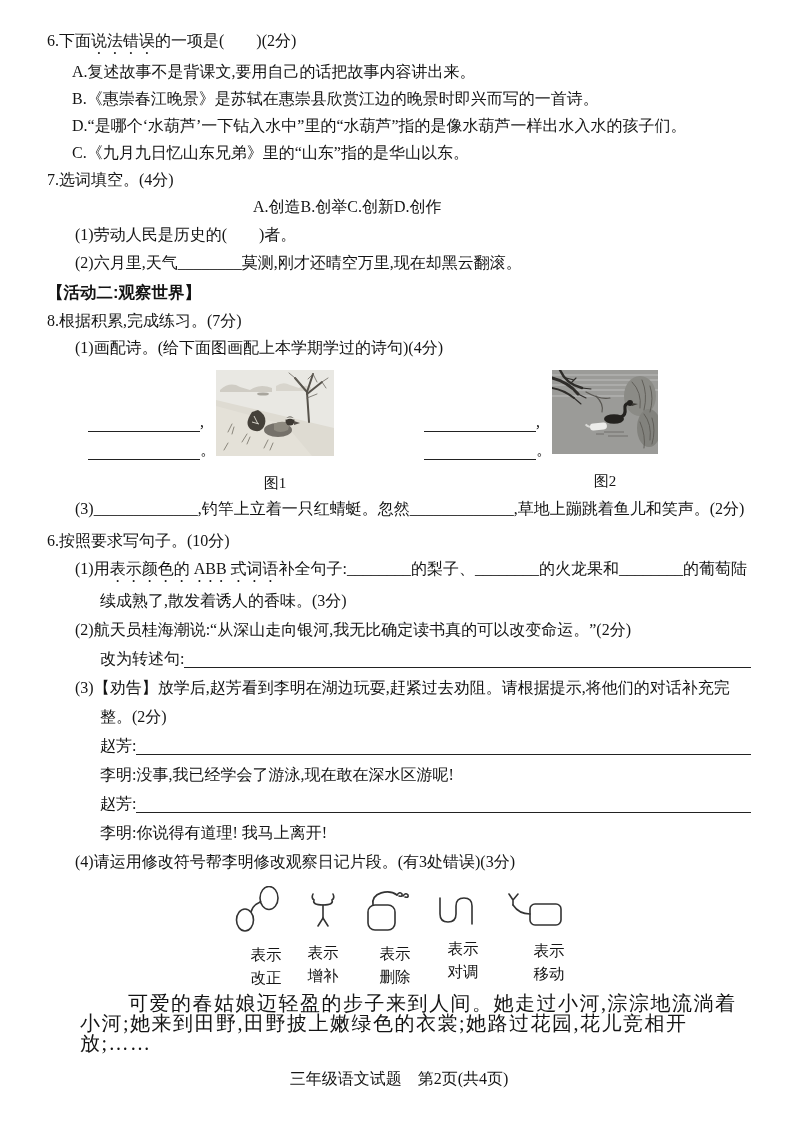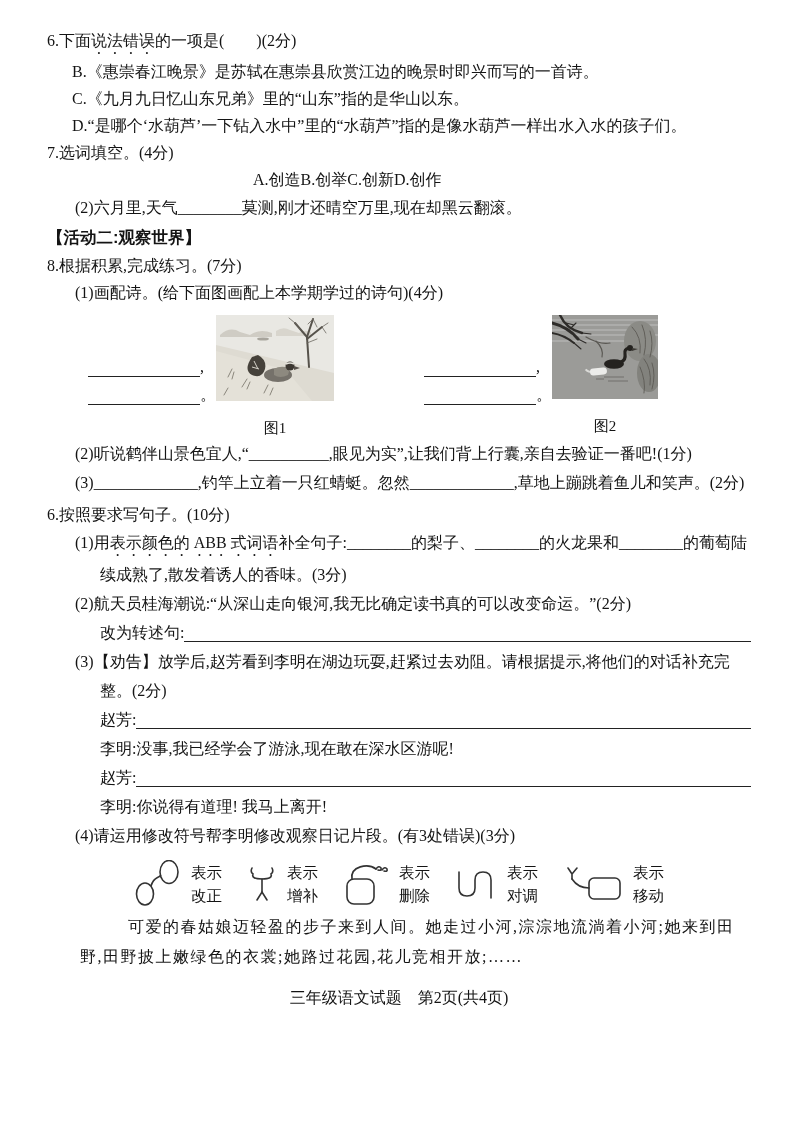--- a/index.html
+++ b/index.html
@@ -25,43 +25,45 @@
   .punct{width:12px;line-height:20px;}
   .pic-fig{margin-left:4px;text-align:center;}
   .pic-fig svg{display:block;border:none;}
   .caption{font-size:15px;line-height:18px;margin-top:18px;}
   
   .fill-line{display:flex;padding-left:53px;line-height:29px;text-align:center;}
   .fill-line .label{white-space:nowrap;}
   .fill{flex:1;border-bottom:1.2px solid #222;margin-bottom:5px;}
   
   .symbols{display:flex;justify-content:center;align-items:center;gap:26px;margin:10px 0 4px 0;}
-  .sym{display:flex;align-items:center;gap:9px;}
+  .sym{display:flex;align-items:flex-end;gap:9px;flex-direction:column;}
   .sym svg{display:block;}
   .sym-label{font-size:15.5px;line-height:23px;text-align:left;}
-  .passage{padding-left:33px;text-indent:48px;line-height:30px;font-size:16px;letter-spacing:1.5px;}
+  .passage{padding-left:33px;text-indent:48px;line-height:20px;font-size:20px;letter-spacing:1.5px;}
   .footer{text-align:center;margin-top:14px;font-size:16px;line-height:24px;}
 </style>
 </head>
 <body>
 
 <div class="page">
 
   <div class="line"><span>6.下面</span><span class="emph">说法错误</span><span>的一项是(　　)(2分)</span></div>
+  <div class="opt">A.复述故事不是背课文,要用自己的话把故事内容讲出来。</div>
   <div class="opt">B.《惠崇春江晚景》是苏轼在惠崇县欣赏江边的晚景时即兴而写的一首诗。</div>
+  <div class="opt">D.“是哪个‘水葫芦’一下钻入水中”里的“水葫芦”指的是像水葫芦一样出水入水的孩子们。</div>
   <div class="opt">C.《九月九日忆山东兄弟》里的“山东”指的是华山以东。</div>
-  <div class="opt">D.“是哪个‘水葫芦’一下钻入水中”里的“水葫芦”指的是像水葫芦一样出水入水的孩子们。</div>
 
   <div class="line" style="">7.选词填空。(4分)</div>
   <div class="optrow">
     <span>A.创造</span>
     <span>B.创举</span>
     <span>C.创新</span>
     <span>D.创作</span>
   </div>
+  <div class="item">(1)劳动人民是历史的(　　)者。</div>
   <div class="item">(2)六月里,天气________莫测,刚才还晴空万里,现在却黑云翻滚。</div>
 
   <div class="sec">【活动二:观察世界】</div>
 
   <div class="line">8.根据积累,完成练习。(7分)</div>
   <div class="item">(1)画配诗。(给下面图画配上本学期学过的诗句)(4分)</div>
 
   <div class="pics">
     <div class="pic-group pg1">
       <div class="pic-lines">
@@ -145,21 +147,20 @@
           </g>
           <g stroke="#4e4c48" stroke-width="1" opacity="0.55">
             <path d="M52 62 H72 M56 66 H76 M44 64 H52"></path>
           </g>
         </svg>
         <div class="caption">图2</div>
       </div>
     </div>
   </div>
 
-  <div class="item-p">(2)听说鹤伴山景色宜人,“__________,眼见为实”,让我们背上行囊,亲自去验证一番吧!(1分)</div>
   <div class="item-p">(3)_____________,钓竿上立着一只红蜻蜓。忽然_____________,草地上蹦跳着鱼儿和笑声。(2分)</div>
 
   <div class="line" style="margin-top:4px">6.按照要求写句子。(10分)</div>
   <div class="item-p"><span>(1)用</span><span class="emph">表示颜色的 ABB 式词语</span><span>补全句子:________的梨子、________的火龙果和________的葡萄陆续成熟了,散发着诱人的香味。(3分)</span></div>
   <div class="item-p">(2)航天员桂海潮说:“从深山走向银河,我无比确定读书真的可以改变命运。”(2分)</div>
   <div class="fill-line">
     <span class="label">改为转述句:</span>
     <span class="fill"></span>
   </div>
   <div class="item-p">(3)【劝告】放学后,赵芳看到李明在湖边玩耍,赶紧过去劝阻。请根据提示,将他们的对话补充完整。(2分)</div>

